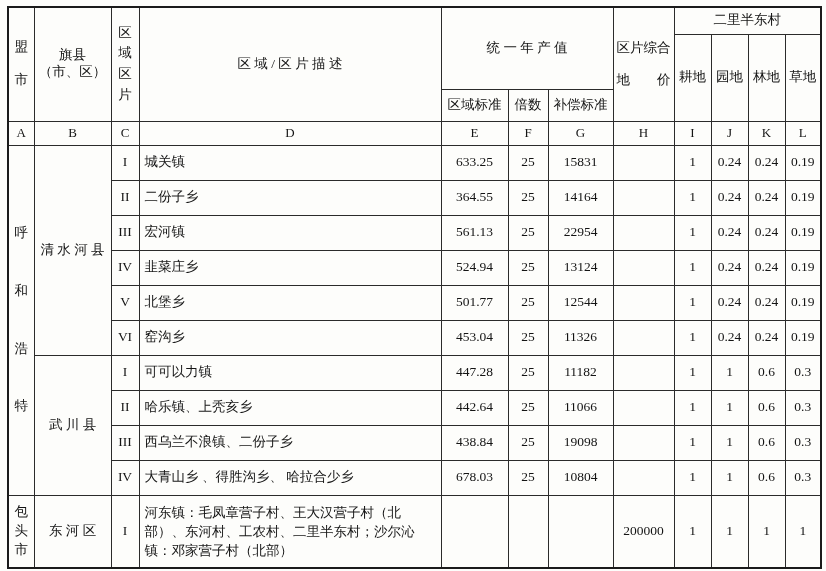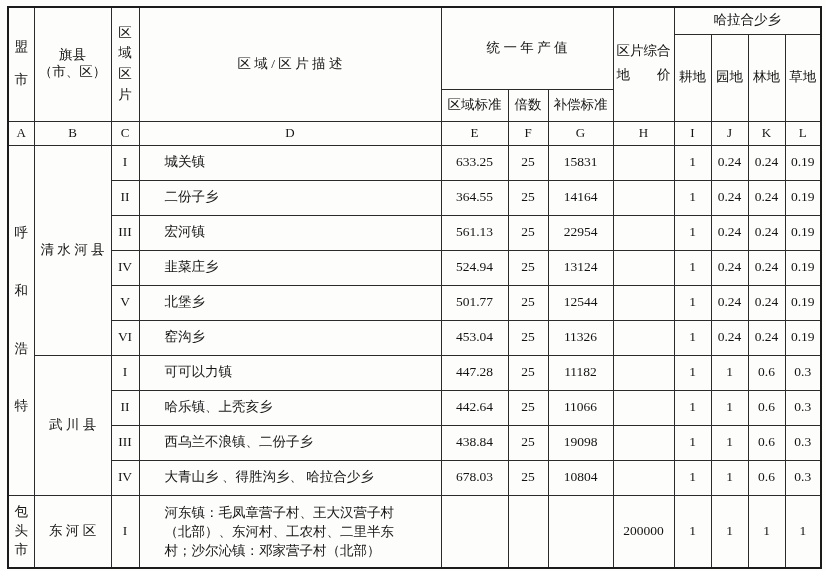--- a/index.html
+++ b/index.html
@@ -12,35 +12,35 @@
     border-collapse:collapse; table-layout:fixed;
     border:2px solid #1b1b1b;
   }
   td {
     border:1px solid #2b2b2b;
     text-align:center; vertical-align:middle;
     font-size:13.5px; line-height:1.25;
     padding:0; overflow:hidden;
     color:#141414;
   }
-  td.desc { text-align:left; padding:3px 25px; }
+  td.desc { text-align:left; padding:3px 5px; }
   td.preline { white-space:pre-line; }
   .letters td { font-size:13px; height:23px; }
   tr.h1 { height:27px; }
   tr.h2 { height:55px; }
   tr.h3 { height:32px; }
   tr.dr { height:35px; }
   tr.br { height:73px; }
   
   .vchars { display:flex; flex-direction:column; align-items:center; justify-content:center; width:100%; }
   .gap-lg > div + div { margin-top:41px; }
   .gap-md > div + div { margin-top:16px; }
   .gap-sm > div + div { margin-top:4px; }
   .gap-xs > div + div { margin-top:2px; }
-  .pricecell { line-height:24px;font-family:Liberation Mono, monospace; }
+  .pricecell { line-height:32px; }
   .bigdesc { line-height:19px;margin-top:24px; }
 </style>
 </head>
 <body>
 
 <div class="page">
   <table class="doc">
     <colgroup>
       <col style="width:26px">
         <col style="width:77px">
@@ -71,21 +71,21 @@
               <div>区</div>
               <div>域</div>
               <div>区</div>
               <div>片</div>
             </div>
       </td>
       <td rowspan="3">区 域 / 区 片 描 述</td>
       <td rowspan="2" colspan="3">统 一 年 产 值</td>
       <td rowspan="3" class="preline pricecell">区片综合
 地　　价</td>
-      <td colspan="4">哈拉合少乡</td>
+      <td colspan="4">二里半东村</td>
     </tr>
     <tr class="h2">
       <td rowspan="2">耕地</td>
       <td rowspan="2">园地</td>
       <td rowspan="2">林地</td>
       <td rowspan="2">草地</td>
     </tr>
     <tr class="h3">
       <td>区域标准</td>
       <td>倍数</td>

